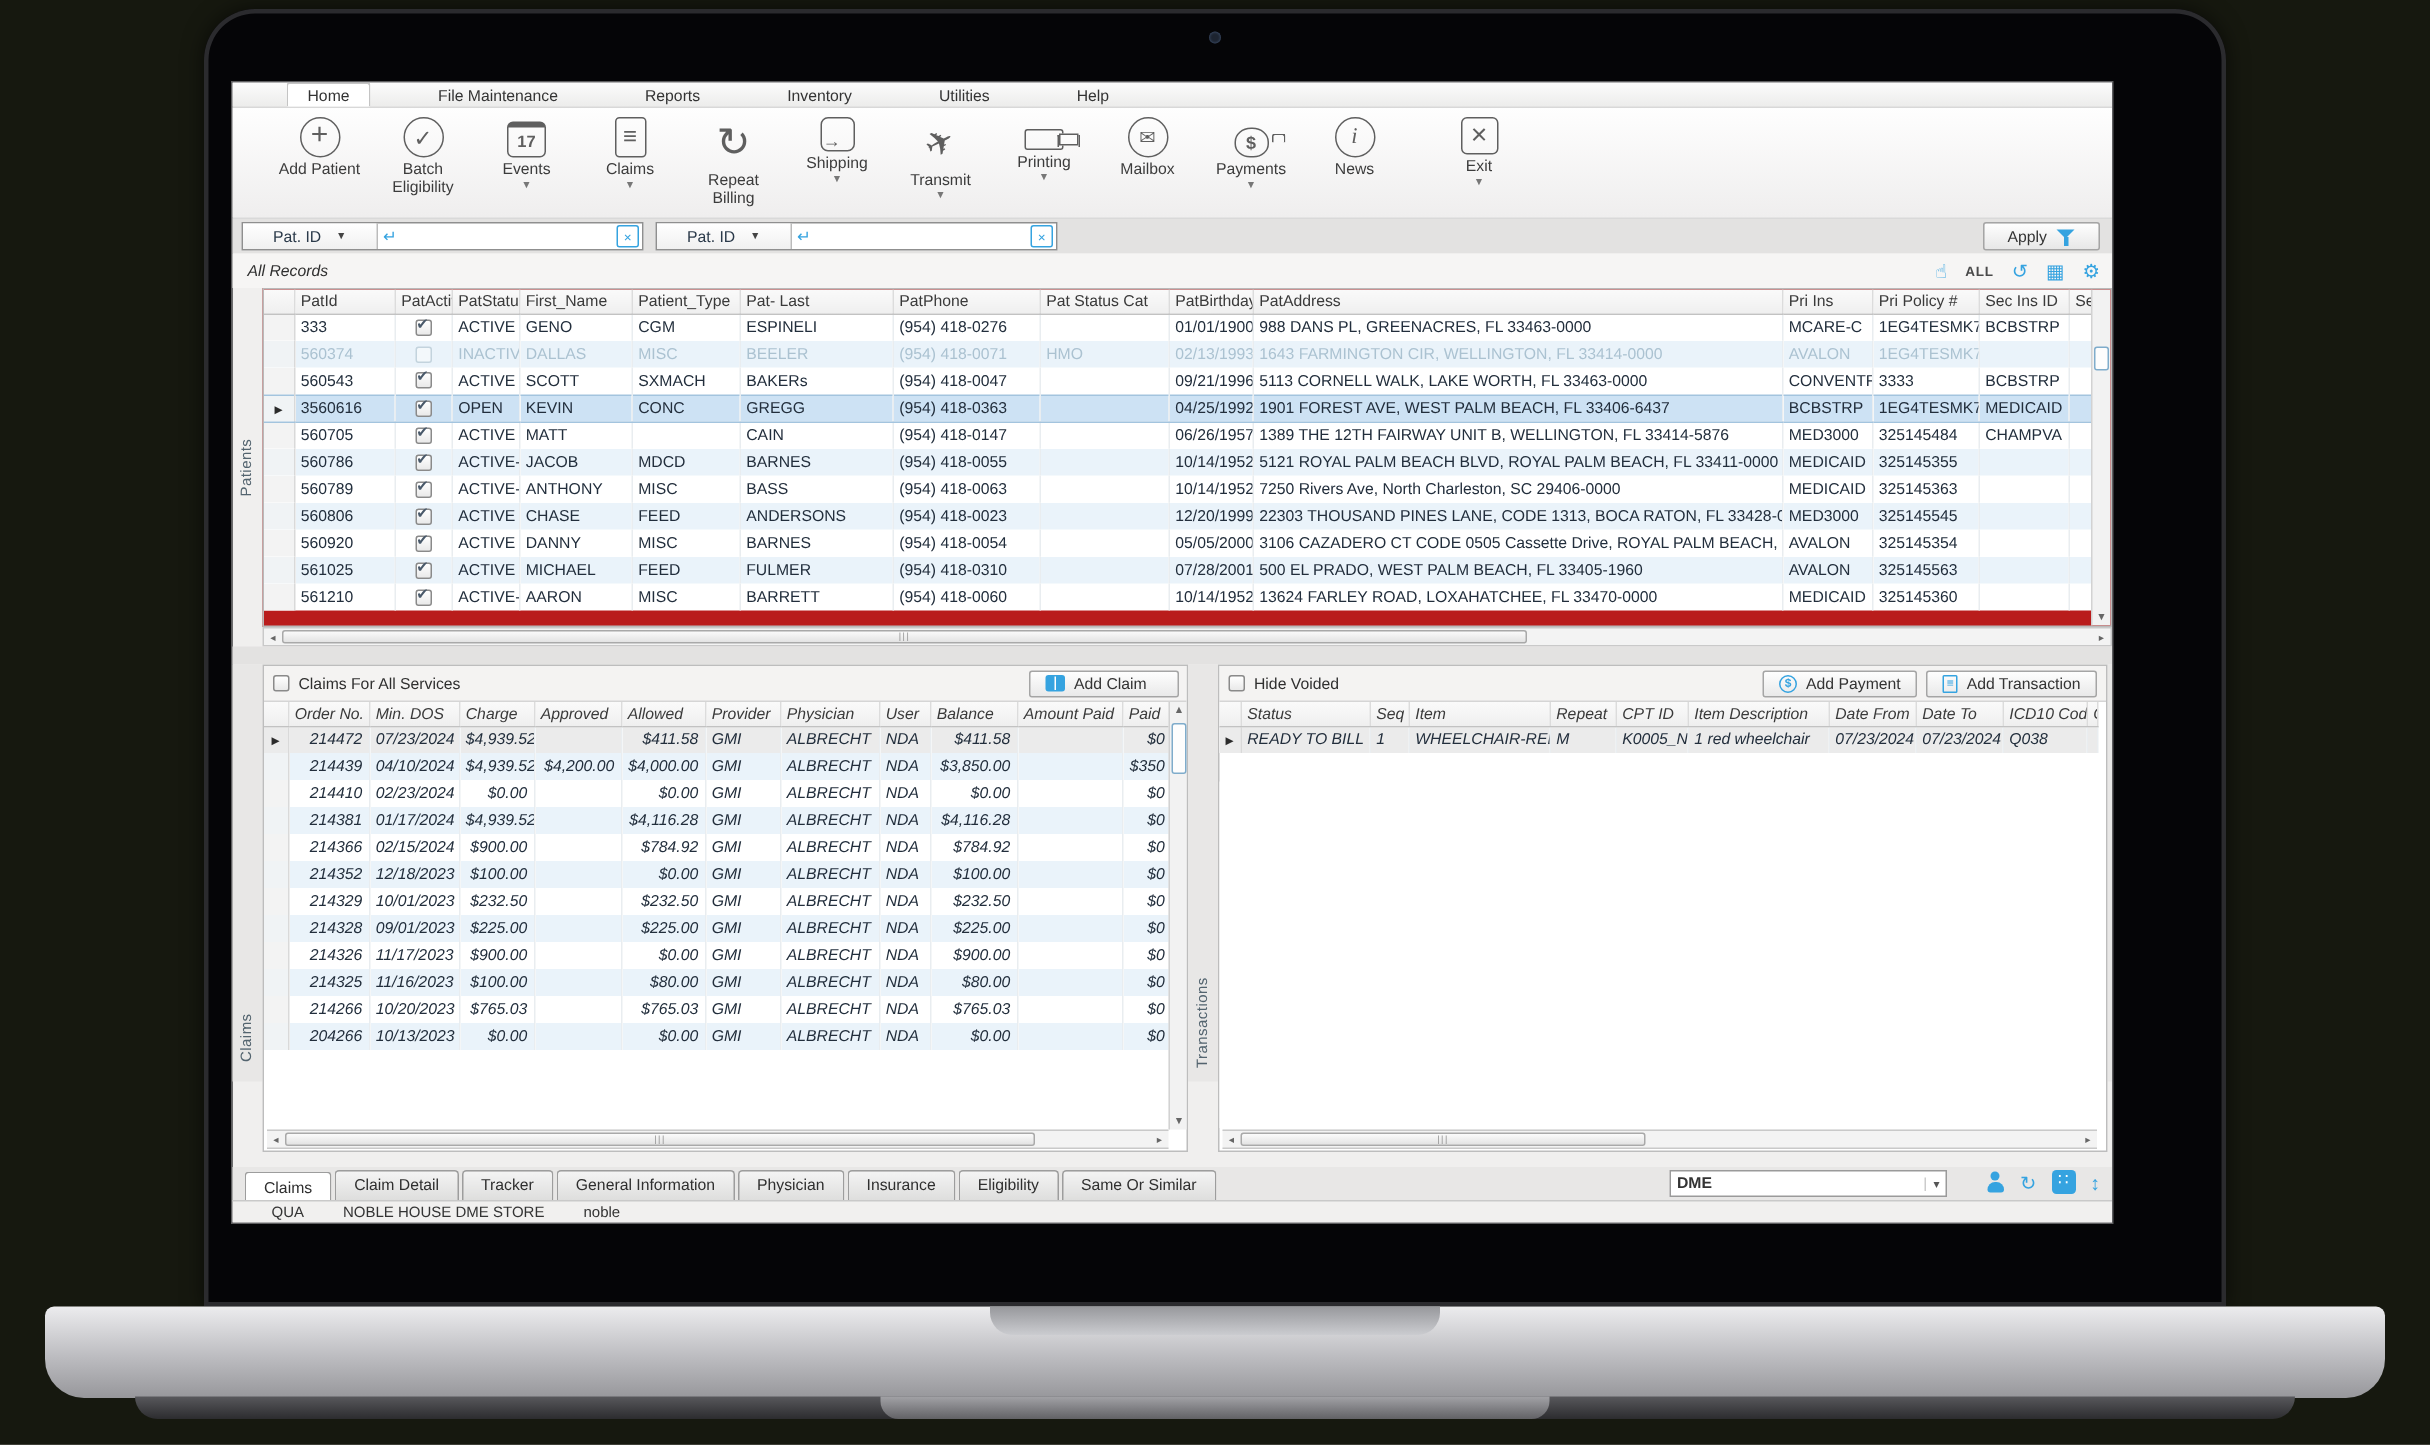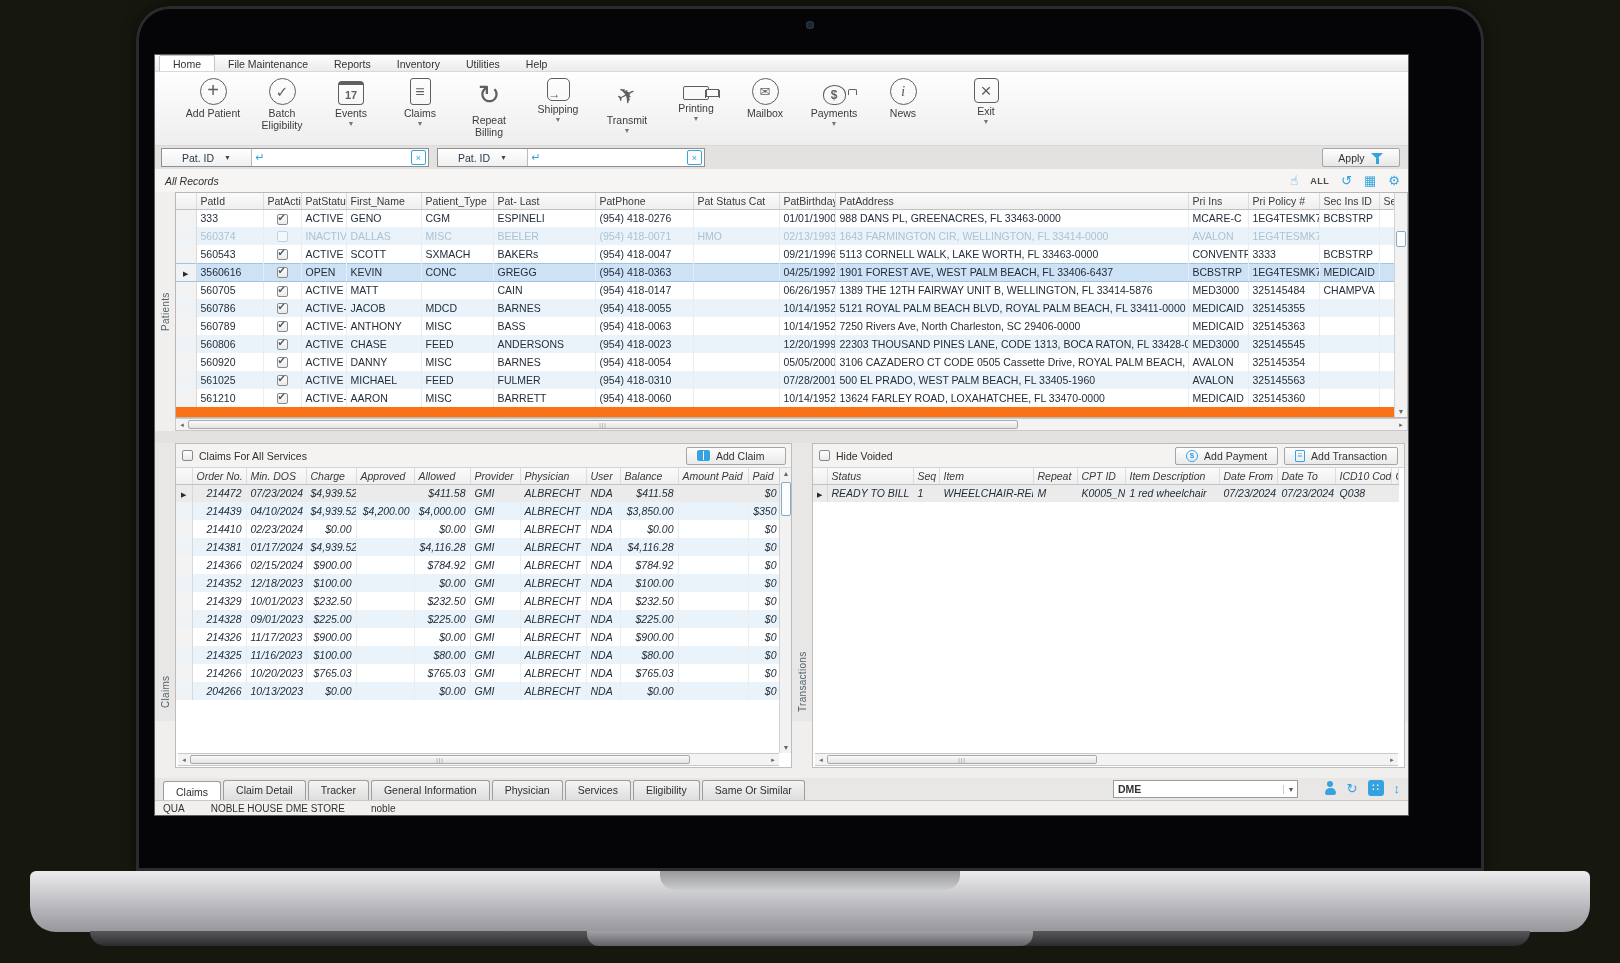--- a/index.html
+++ b/index.html
@@ -24,21 +24,21 @@
     background:linear-gradient(#a2a2a6,#626266); border-radius:0 0 12px 12px; }
 
   
   .app { position:absolute; left:19px; top:49px; width:1253px; height:760px;
     background:#f0efee; outline:1px solid #5e5e60; font-size:10.5px; color:#2b3a4a; }
 
   
   .menubar { position:absolute; left:0; top:0; width:100%; height:17px;
     background:linear-gradient(#fcfcfc,#ececeb); border-bottom:1px solid #d8d8d8; }
   .menu-tabs { display:flex; height:100%; padding-left:4px; }
-  .menu-tab { padding:1px 13px 0; font-size:10.5px; color:#333; height:100%; display:flex; align-items:center; }
+  .menu-tab { padding:1px 13px 0; font-size:10.5px; color:#333; height:100%; display:flex; align-items:center;margin-left:32px; }
   .menu-tab.active { background:#fff; border:1px solid #c4c4c4; border-bottom:none; border-radius:2px 2px 0 0; }
 
   
   .ribbon { position:absolute; left:0; top:17px; width:100%; height:74px;
     background:linear-gradient(#fefefe,#efeeee); border-bottom:1px solid #d9d9d9; }
   .ribbon-items { display:flex; gap:13px; padding:4px 0 0 10px;margin-left:20px; }
   .ribbon-item { width:56px; display:flex; flex-direction:column; align-items:center; cursor:default; }
   .ribbon-item:last-child { margin-left:14px; }
   .tbi { height:34px; display:flex; align-items:center; justify-content:center; color:#5f5f5f; position:relative; margin-top:2px; }
   .tbi::before { display:flex; align-items:center; justify-content:center; }
@@ -110,21 +110,21 @@
   table.tbl tr.selected td.mk::before, table.tbl tr.current td.mk::before { content:"▶"; font-size:7px; color:#2b2b2b; }
   table.tbl tr.inactive td { color:#abc2d1; }
   table.tbl tr.current td { background:#ebebeb; }
   .ctr { text-align:center; }
   .cb { display:inline-block; width:11px; height:11px; border:1px solid #8a8a8a; border-radius:2px;
     background:linear-gradient(#ffffff,#e9e9e9); position:relative; vertical-align:middle; }
   .cb.checked::before { content:"✔"; position:absolute; left:0; top:-3px; font-size:10px; color:#49596a; }
   tr.inactive .cb { border-color:#c3d3dd; background:#f3f8fb; }
 
   
-  .grid-pat { position:absolute; left:20px; top:137px; width:1233px; height:226px; border:1px solid #b9b9b9; background:#f97316; overflow:hidden; }
+  .grid-pat { position:absolute; left:20px; top:137px; width:1233px; height:226px; border:1px solid #b9b9b9; background:#b91c1c; overflow:hidden; }
   .grid-pat .gwrap { position:absolute; left:0; top:0; right:13px; bottom:0; overflow:hidden; }
   .tbl-pat td:nth-child(10) { text-align:right; }
   .vscroll { position:absolute; right:0; top:0; bottom:0; width:13px; background:#f2f2f2; border-left:1px solid #d2d2d2; }
   .vthumb { position:absolute; left:1px; width:10px; height:16px; background:#fdfdfd; border:1px solid #7faccb; border-radius:2px; }
   .varrow { position:absolute; left:0; width:12px; text-align:center; font-size:7px; color:#666; }
   .hscroll { position:absolute; height:13px; background:#f3f3f3; border:1px solid #c9c9c9; display:flex; align-items:center; }
   .hs-pat { left:20px; top:363px; width:1233px; }
   .harrow { width:12px; text-align:center; font-size:7px; color:#666; flex:none; }
   .hthumb { height:9px; background:linear-gradient(#fbfbfb,#e3e3e3); border:1px solid #a9a9a9; border-radius:2px;
     display:flex; align-items:center; justify-content:center; color:#909090; font-size:6px; letter-spacing:1px; }
@@ -169,21 +169,21 @@
   .selarrow { font-size:8px; color:#555; border-left:1px solid #ccc; padding-left:5px; }
   .tr-icons { position:absolute; right:8px; top:2px; display:flex; align-items:center; gap:10px; }
   .person-ico { position:relative; width:13px; height:15px; }
   .person-ico::before { content:""; position:absolute; left:3.5px; top:0; width:6px; height:6px; border-radius:50%; background:#35a3e0; }
   .person-ico::after { content:""; position:absolute; left:1px; top:7px; width:11px; height:7px; border-radius:5px 5px 2px 2px; background:#35a3e0; }
   .apps-ico { width:16px; height:16px; background:#35a3e0; border-radius:3px; color:#fff; font-size:11px; line-height:15px; text-align:center; }
   .apps-ico::before { content:"∷"; }
 
   
   .statusbar { position:absolute; left:0; top:745px; width:100%; height:15px; background:#f1f0ef; border-top:1px solid #c9c9c9;
-    display:flex; align-items:center; gap:26px; padding-left:8px; font-size:10px; color:#333; }
+    display:flex; align-items:center; gap:26px; padding-left:26px; font-size:10px; color:#333; }
 </style>
 </head>
 <body>
 
 <div class="page">
   <div class="laptop-screen">
     <div class="camera"></div>
 
     <div class="app">
 
@@ -857,21 +857,21 @@
       <div class="vtab vtab-clm">Claims</div>
 
       <div class="tabsrow">
         <div class="doc-tabs">
 
         <div class="doc-tab active">Claims</div>
             <div class="doc-tab">Claim Detail</div>
             <div class="doc-tab">Tracker</div>
             <div class="doc-tab">General Information</div>
             <div class="doc-tab">Physician</div>
-            <div class="doc-tab">Services</div>
+            <div class="doc-tab">Insurance</div>
             <div class="doc-tab">Eligibility</div>
             <div class="doc-tab">Same Or Similar</div>
           </div>
         <div class="selwrap">
           <span>DME</span>
           <span class="selarrow">▾</span>
         </div>
         <div class="tr-icons">
           <span class="person-ico"></span>
           <span class="bico">↻</span>

